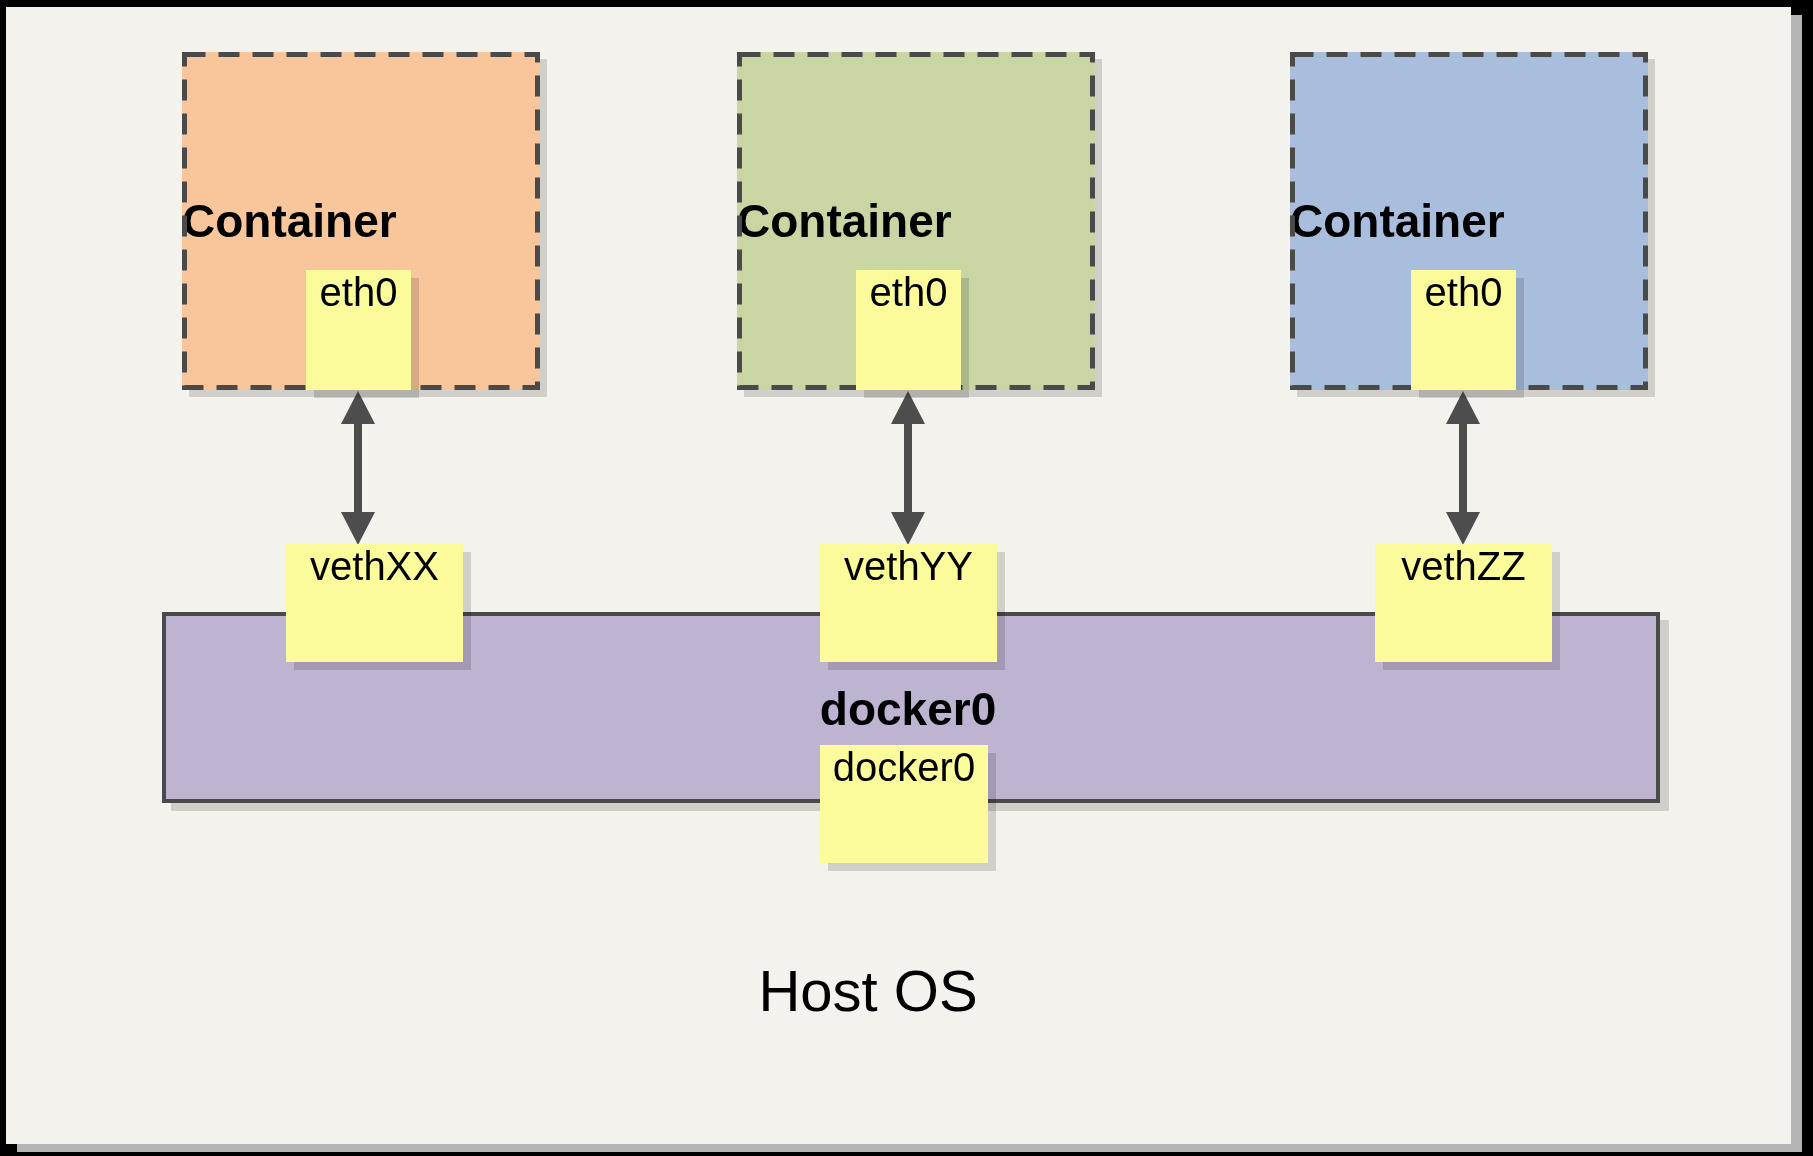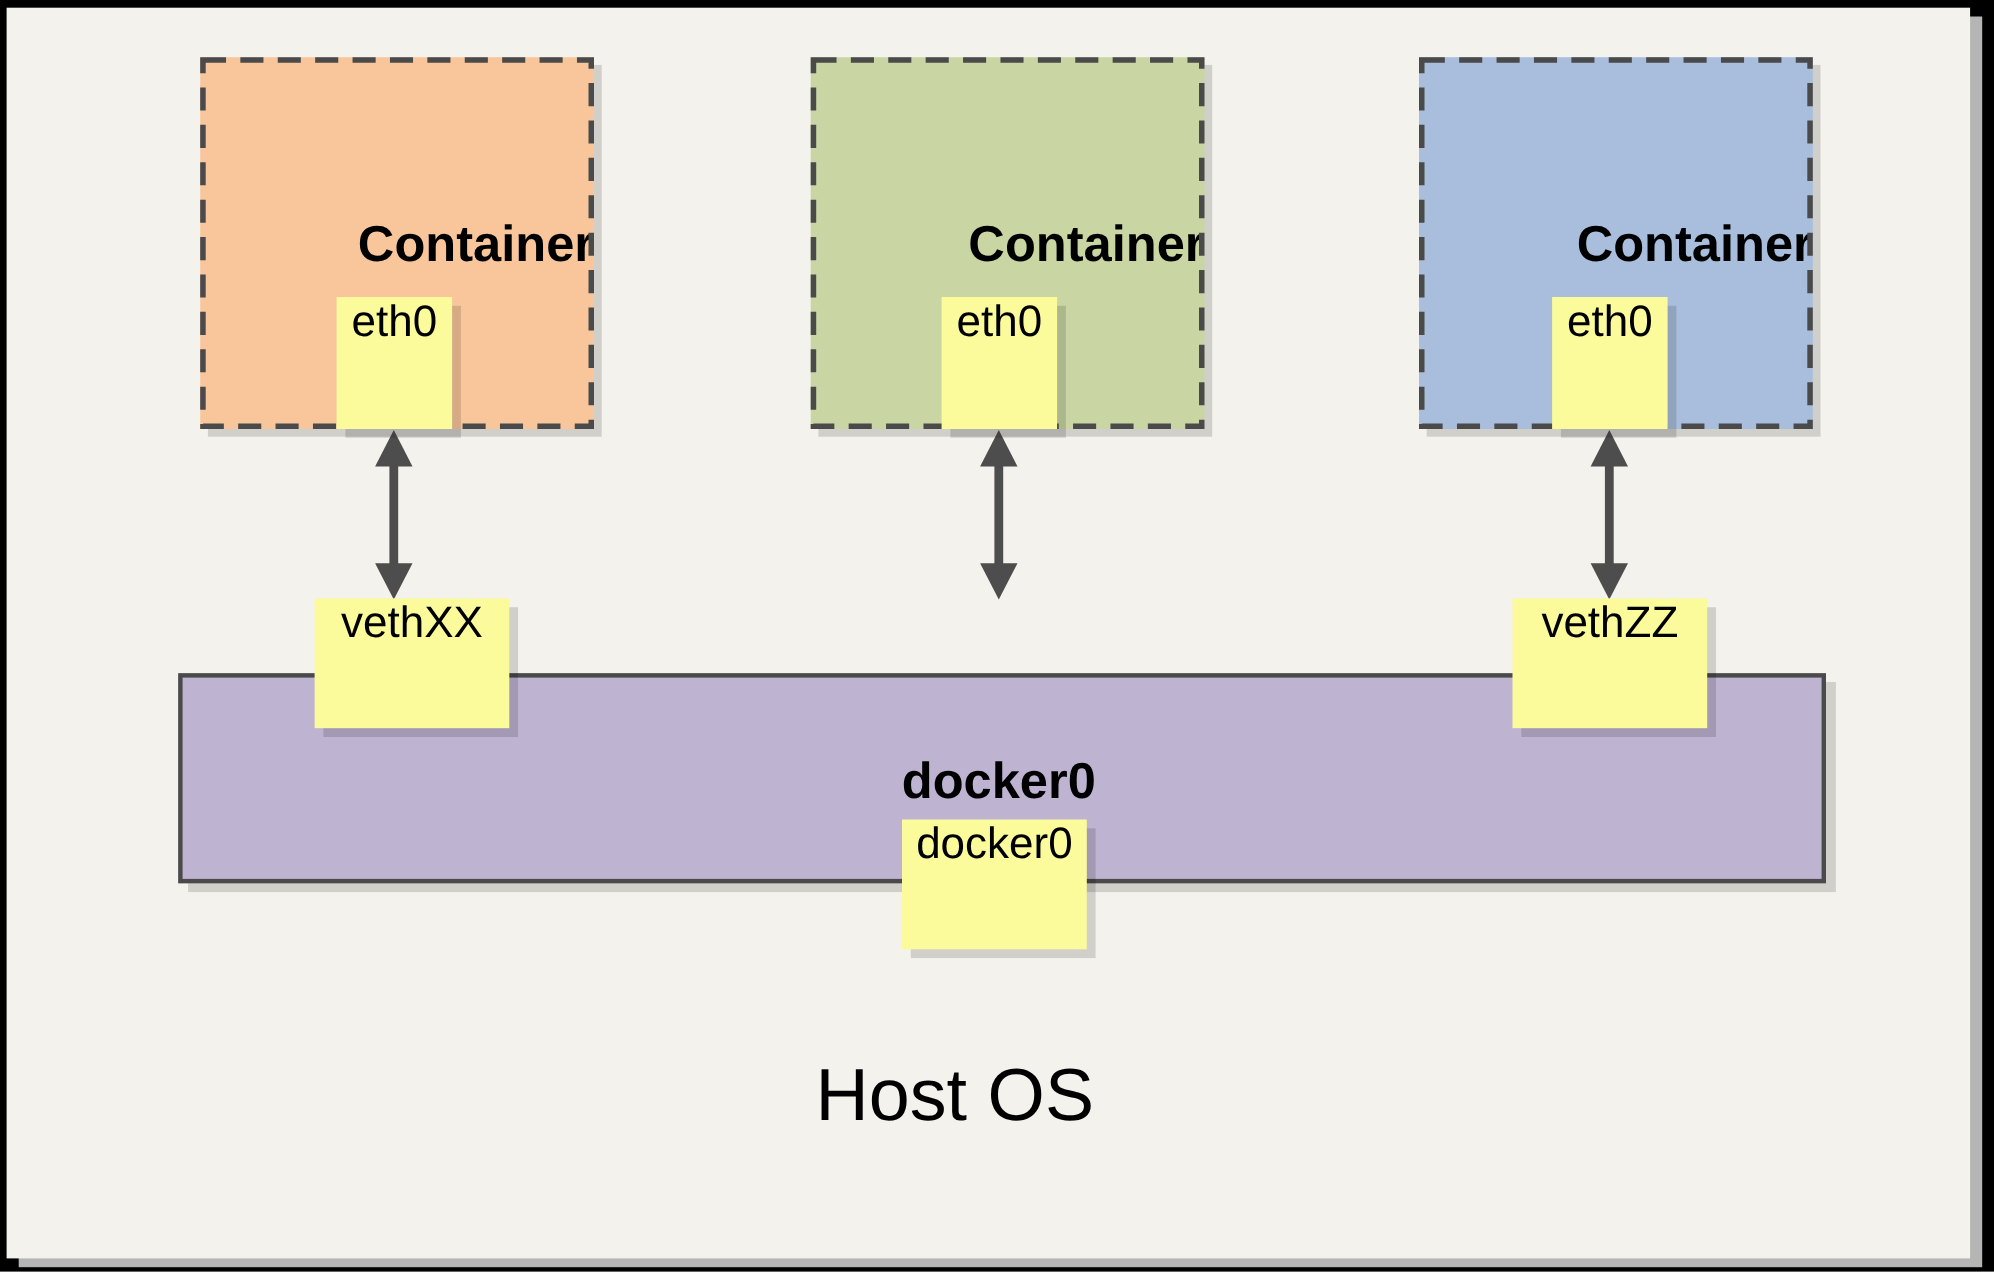--- a/index.html
+++ b/index.html
@@ -8,21 +8,21 @@
   .canvas{position:relative;width:1813px;height:1156px;background:#000;}
   .panel{position:absolute;left:6px;top:7px;width:1785px;height:1137px;
          background:#F4F2EC;box-shadow:11px 8px 0 #B5B5B5;}
 
   
   .cbox{position:absolute;top:52px;width:358px;height:338px;
         box-shadow:7px 7px 0 rgba(0,0,0,0.14);z-index:2;}
   .c1{left:182px;background:#F8C69A;}
   .c2{left:737px;background:#C9D6A4;}
   .c3{left:1290px;background:#A9BEDD;}
-  .clabel{position:absolute;top:142px;left:0;width:100%;text-align:right;
+  .clabel{position:absolute;top:142px;left:0;width:100%;text-align:left;
           font-size:46px;font-weight:bold;}
 
   
   .bridge{position:absolute;left:162px;top:612px;width:1498px;height:191px;
           background:#BFB3D2;border:4px solid #4A4A4A;box-sizing:border-box;
           box-shadow:9px 8px 0 rgba(0,0,0,0.14);z-index:3;}
   .bridge-label{position:absolute;left:908px;top:682px;transform:translateX(-50%);
           font-size:46px;font-weight:bold;z-index:4;}
 
   
@@ -33,21 +33,21 @@
         background:#FBFB9B;box-shadow:8px 8px 0 rgba(0,0,0,0.14);
         font-size:40px;z-index:10;}
   .eth{width:105px;height:120px;top:270px;}
   .eth1{left:306px;} .eth2{left:856px;} .eth3{left:1411px;}
   .veth{width:177px;height:118px;top:544px;}
   .veth1{left:270px;margin-left:16px;} .veth2{left:820px;} .veth3{left:1375px;}
   .dbox{width:168px;height:118px;top:745px;left:820px;}
 
   .ip{position:absolute;left:1003px;top:846px;font-size:40px;z-index:4;}
   .hostos{position:absolute;left:868px;top:962px;transform:translateX(-50%);
-          font-size:67px;line-height:1;white-space:nowrap;z-index:4;}
+          font-size:58px;line-height:1;white-space:nowrap;z-index:4;}
 </style>
 </head>
 <body>
 
 <div class="canvas">
   <div class="panel"></div>
 
   <div class="cbox c1">
     <div class="clabel">Container</div>
   </div>
@@ -90,20 +90,23 @@
   <div class="ybox eth eth2">
     <span>eth0</span>
   </div>
   <div class="ybox eth eth3">
     <span>eth0</span>
   </div>
 
   <div class="ybox veth veth1">
     <span>vethXX</span>
   </div>
+  <div class="ybox veth veth2">
+    <span>vethYY</span>
+  </div>
   <div class="ybox veth veth3">
     <span>vethZZ</span>
   </div>
 
   <div class="ybox dbox">
     <span>docker0</span>
   </div>
 
   <div class="hostos">Host OS</div>
 </div>

